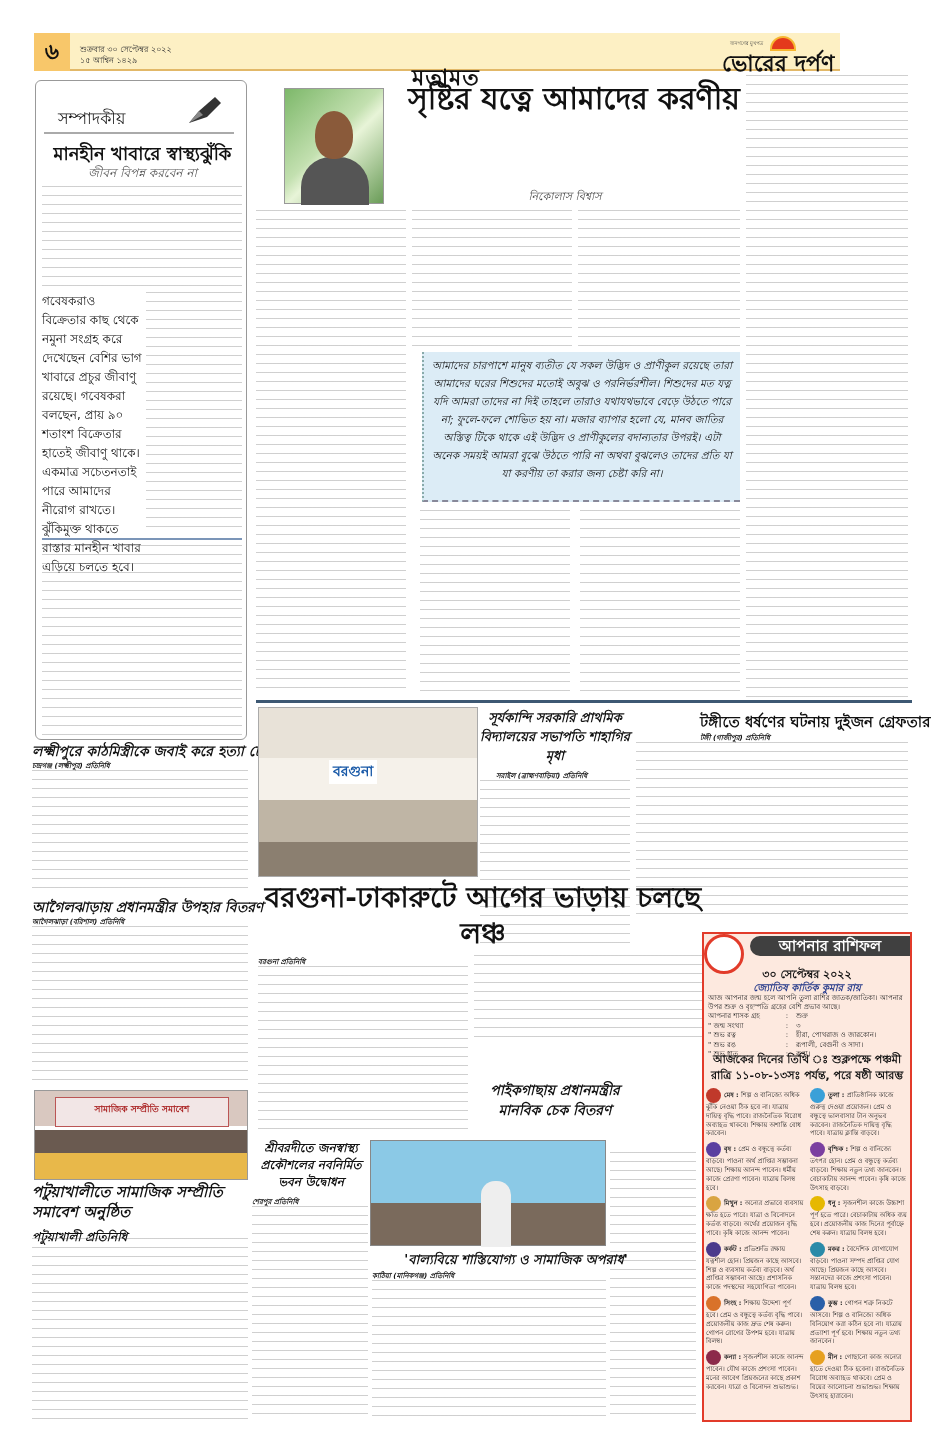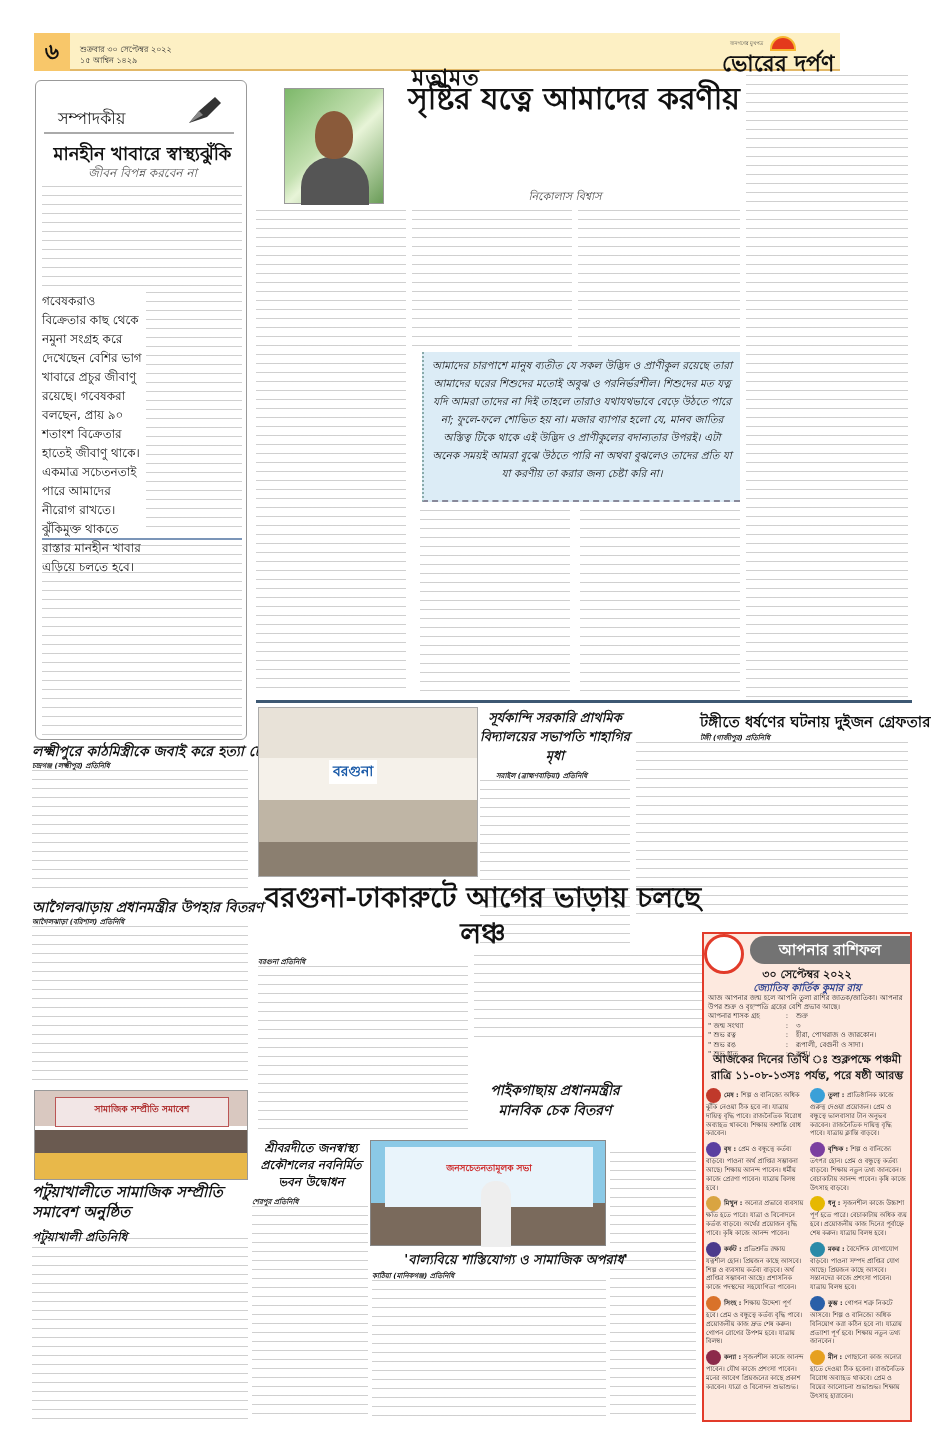--- a/index.html
+++ b/index.html
@@ -56,21 +56,21 @@
   #news5-head { left: 700px; top: 710px; width: 240px; font-size: 15px; font-weight: bold; }
   #news6-head { left: 480px; top: 1080px; width: 150px; text-align: center; font-size: 14px; line-height: 20px; font-style: italic; font-weight: bold; }
   #news7-head { left: 252px; top: 1140px; width: 118px; text-align: center; font-size: 12px; line-height: 17px; font-style: italic; font-weight: bold; }
   #photo-seminar { left: 370px; top: 1140px; width: 236px; height: 106px; background: linear-gradient(#8bc9e6 0 60%, #7a6a5c 60%); border: 1px solid #888; }
   #photo-seminar .banner { position:absolute; left: 14px; top: 6px; width: 208px; height: 60px; background: #e9f4fb; font-size: 9px; color: #c22; text-align:center; padding-top: 14px; font-weight:bold; }
   #photo-seminar .person { position:absolute; left: 110px; top: 40px; width: 30px; height: 66px; background: #eee; border-radius: 14px 14px 0 0; }
   #news8-head { left: 370px; top: 1250px; width: 236px; text-align: center; font-size: 13px; font-style: italic; font-weight: bold; margin-left: 28px; }
 
   
   #horo { left: 702px; top: 932px; width: 210px; height: 490px; background: #fde9df; border: 2px solid #e23b2a; }
-  #horo-banner { left: 750px; top: 936px; width: 160px; height: 28px; background: #737373; color: #fff; border-radius: 14px 0 0 14px; font-size: 15px; font-weight: bold; display:flex; align-items:center; justify-content:center; }
+  #horo-banner { left: 750px; top: 936px; width: 160px; height: 20px; background: #404040; color: #fff; border-radius: 14px 0 0 14px; font-size: 15px; font-weight: bold; display:flex; align-items:center; justify-content:center; }
   #zodiac-wheel { left: 704px; top: 934px; width: 40px; height: 40px; border-radius: 50%; background: #fff; border: 3px solid #e23b2a; }
   #horo-date { left: 702px; top: 966px; width: 210px; text-align: center; font-size: 11px; font-weight: bold; }
   #horo-author { left: 702px; top: 980px; width: 210px; text-align: center; font-size: 10px; color: #2b3e8c; font-style: italic; font-weight: bold; }
   #horo-intro { left: 708px; top: 994px; width: 200px; font-size: 7px; line-height: 9px; color: #222; }
   #horo-table { left: 708px; top: 1012px; width: 200px; font-size: 7px; line-height: 9.5px; color: #222; }
   #horo-table .row { display: flex; }
   #horo-table .k { width: 70px; } #horo-table .c { width: 18px; text-align:center; } #horo-table .v { flex: 1; }
   #tithi { left: 702px; top: 1052px; width: 210px; text-align: center; font-size: 11px; line-height: 16px; font-weight: bold; }
   #signs { left: 706px; top: 1088px; width: 202px; display: grid; grid-template-columns: 1fr 1fr; column-gap: 6px; row-gap: 4px; }
   .sign { font-size: 6.5px; line-height: 8.8px; color: #222; position: relative; }
@@ -158,21 +158,20 @@
 
 <div class="abs serif" id="news6-head">পাইকগাছায় প্রধানমন্ত্রীর মানবিক চেক বিতরণ</div>
 <div class="abs" style="left:480px;top:1142px;font-size:7px;font-weight:bold;font-style:italic;">পাইকগাছা (খুলনা) প্রতিনিধি</div>
 <div class="abs small filler" style="left:610px;top:1152px;width:86px;height:270px;"></div>
 
 <div class="abs serif" id="news7-head">শ্রীবরদীতে জনস্বাস্থ্য প্রকৌশলের নবনির্মিত ভবন উদ্বোধন</div>
 <div class="abs" style="left:252px;top:1196px;font-size:7px;font-weight:bold;font-style:italic;">শেরপুর প্রতিনিধি</div>
 <div class="abs small filler" style="left:252px;top:1206px;width:116px;height:216px;"></div>
 
 <div class="abs" id="photo-seminar">
-    <div class="banner">জনসচেতনতামূলক সভা</div>
     <div class="person"></div>
   </div>
 <div class="abs serif" id="news8-head">'বাল্যবিয়ে শাস্তিযোগ্য ও সামাজিক অপরাধ'</div>
 <div class="abs" style="left:372px;top:1270px;font-size:7px;font-weight:bold;font-style:italic;">কাঠিয়া (মানিকগঞ্জ) প্রতিনিধি</div>
 <div class="abs small filler" style="left:372px;top:1280px;width:234px;height:142px;"></div>
 
 <div class="abs" id="horo"></div>
 <div class="abs" id="horo-banner">আপনার রাশিফল</div>
 <div class="abs" id="zodiac-wheel"></div>
 <div class="abs" id="horo-date">৩০ সেপ্টেম্বর ২০২২</div>

